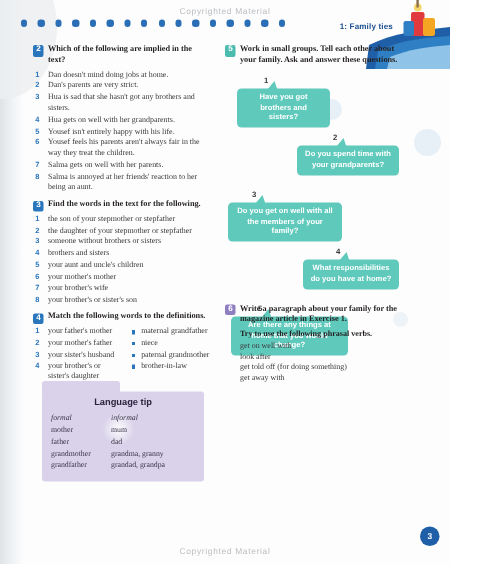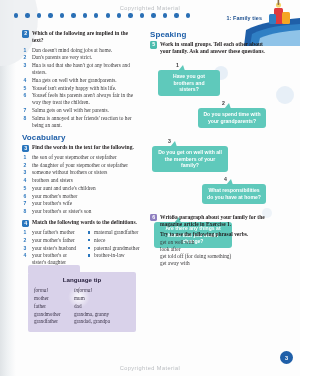--- a/index.html
+++ b/index.html
@@ -403,21 +403,20 @@
         <li><span class="n">2</span><span>Dan's parents are very strict.</span></li>
         <li><span class="n">3</span><span>Hua is sad that she hasn't got any brothers and sisters.</span></li>
         <li><span class="n">4</span><span>Hua gets on well with her grandparents.</span></li>
         <li><span class="n">5</span><span>Yousef isn't entirely happy with his life.</span></li>
         <li><span class="n">6</span><span>Yousef feels his parents aren't always fair in the way they treat the children.</span></li>
         <li><span class="n">7</span><span>Salma gets on well with her parents.</span></li>
         <li><span class="n">8</span><span>Salma is annoyed at her friends' reaction to her being an aunt.</span></li>
       </ol>
     </div>
 
-    <h2 class="sec-head">Vocabulary</h2>
 
     <div class="ex">
       <div class="ex-head">
         <span class="ex-num">3</span>
         <span class="ex-rubric">Find the words in the text for the following.</span>
       </div>
       <ol class="items">
         <li><span class="n">1</span><span>the son of your stepmother or stepfather</span></li>
         <li><span class="n">2</span><span>the daughter of your stepmother or stepfather</span></li>
         <li><span class="n">3</span><span>someone without brothers or sisters</span></li>
@@ -477,21 +476,20 @@
           <td>grandad, grandpa</td>
         </tr>
       </tbody>
         </table>
     </div>
 
   </div>
 
   <div class="col-right">
 
-    <h2 class="sec-head">Speaking</h2>
 
     <div class="ex">
       <div class="ex-head">
         <span class="ex-num teal">5</span>
         <span class="ex-rubric">Work in small groups. Tell each other about your family. Ask and answer these questions.</span>
       </div>
     </div>
 
     <div class="bubbles">
 

